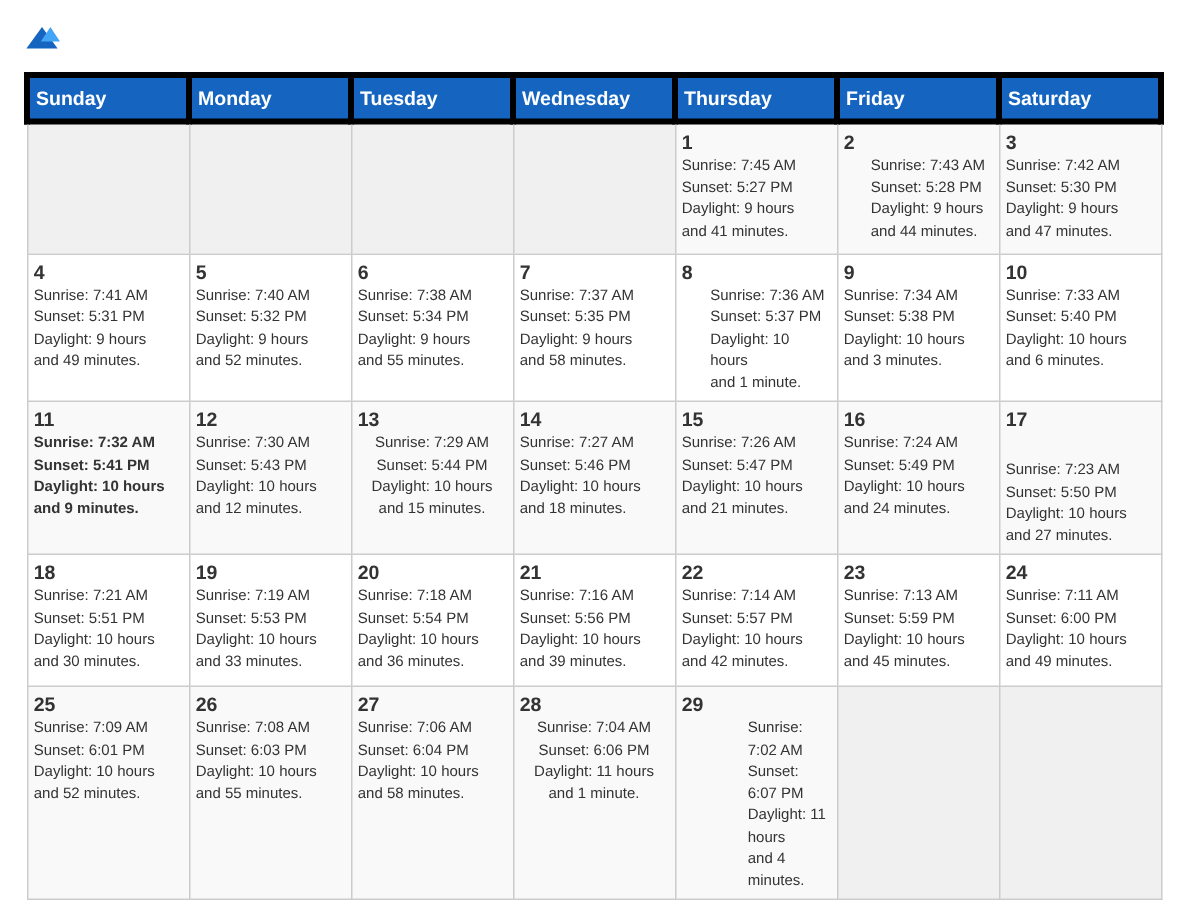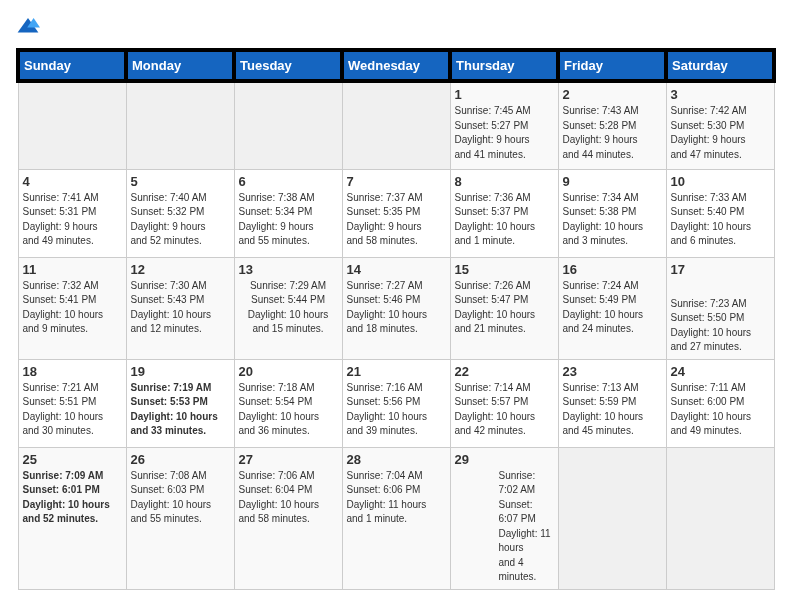--- a/index.html
+++ b/index.html
@@ -128,21 +128,21 @@
         <td class="empty"></td>
         <td>
           <span class="day-number">1</span>
           <div class="day-info" style="white-space: pre-line;">Sunrise: 7:45 AM
 Sunset: 5:27 PM
 Daylight: 9 hours
 and 41 minutes.</div>
         </td>
         <td>
           <span class="day-number">2</span>
-          <div class="day-info" style="white-space: pre-line;">Sunrise: 7:43 AM
+          <div class="day-info" style="white-space: pre-line; margin-left: 18px;">Sunrise: 7:43 AM
 Sunset: 5:28 PM
 Daylight: 9 hours
 and 44 minutes.</div>
         </td>
         <td>
           <span class="day-number">3</span>
           <div class="day-info" style="white-space: pre-line;">Sunrise: 7:42 AM
 Sunset: 5:30 PM
 Daylight: 9 hours
 and 47 minutes.</div>
@@ -172,21 +172,21 @@
         </td>
         <td>
           <span class="day-number">7</span>
           <div class="day-info" style="white-space: pre-line;">Sunrise: 7:37 AM
 Sunset: 5:35 PM
 Daylight: 9 hours
 and 58 minutes.</div>
         </td>
         <td>
           <span class="day-number">8</span>
-          <div class="day-info" style="white-space: pre-line;">Sunrise: 7:36 AM
+          <div class="day-info" style="white-space: pre-line; margin-left: 19px;">Sunrise: 7:36 AM
 Sunset: 5:37 PM
 Daylight: 10 hours
 and 1 minute.</div>
         </td>
         <td>
           <span class="day-number">9</span>
           <div class="day-info" style="white-space: pre-line;">Sunrise: 7:34 AM
 Sunset: 5:38 PM
 Daylight: 10 hours
 and 3 minutes.</div>
@@ -195,21 +195,21 @@
           <span class="day-number">10</span>
           <div class="day-info" style="white-space: pre-line;">Sunrise: 7:33 AM
 Sunset: 5:40 PM
 Daylight: 10 hours
 and 6 minutes.</div>
         </td>
       </tr>
       <tr>
         <td>
           <span class="day-number">11</span>
-          <div class="day-info" style="white-space: pre-line;">Sunrise: 7:32 AM
+          <div class="day-info" style="white-space: pre-line; font-weight: bold;">Sunrise: 7:32 AM
 Sunset: 5:41 PM
 Daylight: 10 hours
 and 9 minutes.</div>
         </td>
         <td>
           <span class="day-number">12</span>
           <div class="day-info" style="white-space: pre-line;">Sunrise: 7:30 AM
 Sunset: 5:43 PM
 Daylight: 10 hours
 and 12 minutes.</div>
@@ -253,21 +253,21 @@
       <tr>
         <td>
           <span class="day-number">18</span>
           <div class="day-info" style="white-space: pre-line;">Sunrise: 7:21 AM
 Sunset: 5:51 PM
 Daylight: 10 hours
 and 30 minutes.</div>
         </td>
         <td>
           <span class="day-number">19</span>
-          <div class="day-info" style="white-space: pre-line; font-weight: bold;">Sunrise: 7:19 AM
+          <div class="day-info" style="white-space: pre-line;">Sunrise: 7:19 AM
 Sunset: 5:53 PM
 Daylight: 10 hours
 and 33 minutes.</div>
         </td>
         <td>
           <span class="day-number">20</span>
           <div class="day-info" style="white-space: pre-line;">Sunrise: 7:18 AM
 Sunset: 5:54 PM
 Daylight: 10 hours
 and 36 minutes.</div>
@@ -297,42 +297,42 @@
           <span class="day-number">24</span>
           <div class="day-info" style="white-space: pre-line;">Sunrise: 7:11 AM
 Sunset: 6:00 PM
 Daylight: 10 hours
 and 49 minutes.</div>
         </td>
       </tr>
       <tr>
         <td>
           <span class="day-number">25</span>
-          <div class="day-info" style="white-space: pre-line; font-weight: bold;">Sunrise: 7:09 AM
+          <div class="day-info" style="white-space: pre-line;">Sunrise: 7:09 AM
 Sunset: 6:01 PM
 Daylight: 10 hours
 and 52 minutes.</div>
         </td>
         <td>
           <span class="day-number">26</span>
           <div class="day-info" style="white-space: pre-line;">Sunrise: 7:08 AM
 Sunset: 6:03 PM
 Daylight: 10 hours
 and 55 minutes.</div>
         </td>
         <td>
           <span class="day-number">27</span>
           <div class="day-info" style="white-space: pre-line;">Sunrise: 7:06 AM
 Sunset: 6:04 PM
 Daylight: 10 hours
 and 58 minutes.</div>
         </td>
         <td>
           <span class="day-number">28</span>
-          <div class="day-info" style="white-space: pre-line;">Sunrise: 7:04 AM
+          <div class="day-info" style="white-space: pre-line; text-align: center;">Sunrise: 7:04 AM
 Sunset: 6:06 PM
 Daylight: 11 hours
 and 1 minute.</div>
         </td>
         <td>
           <span class="day-number">29</span>
           <div class="day-info" style="white-space: pre-line; margin-left: 44px;">Sunrise: 7:02 AM
 Sunset: 6:07 PM
 Daylight: 11 hours
 and 4 minutes.</div>

